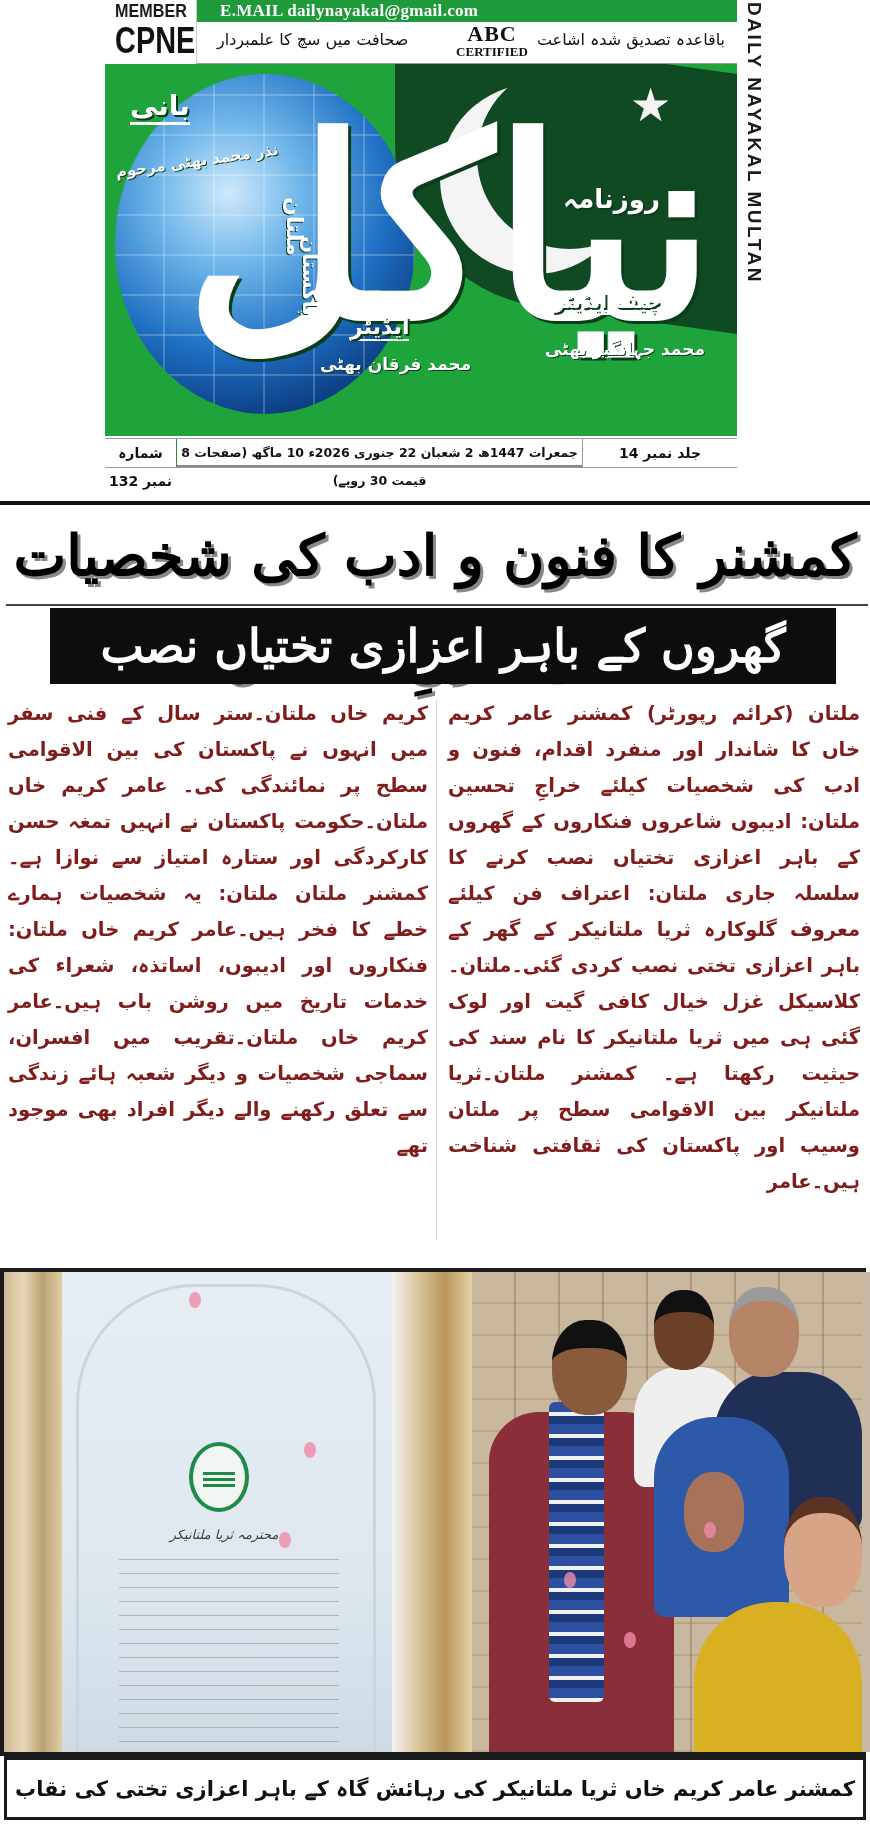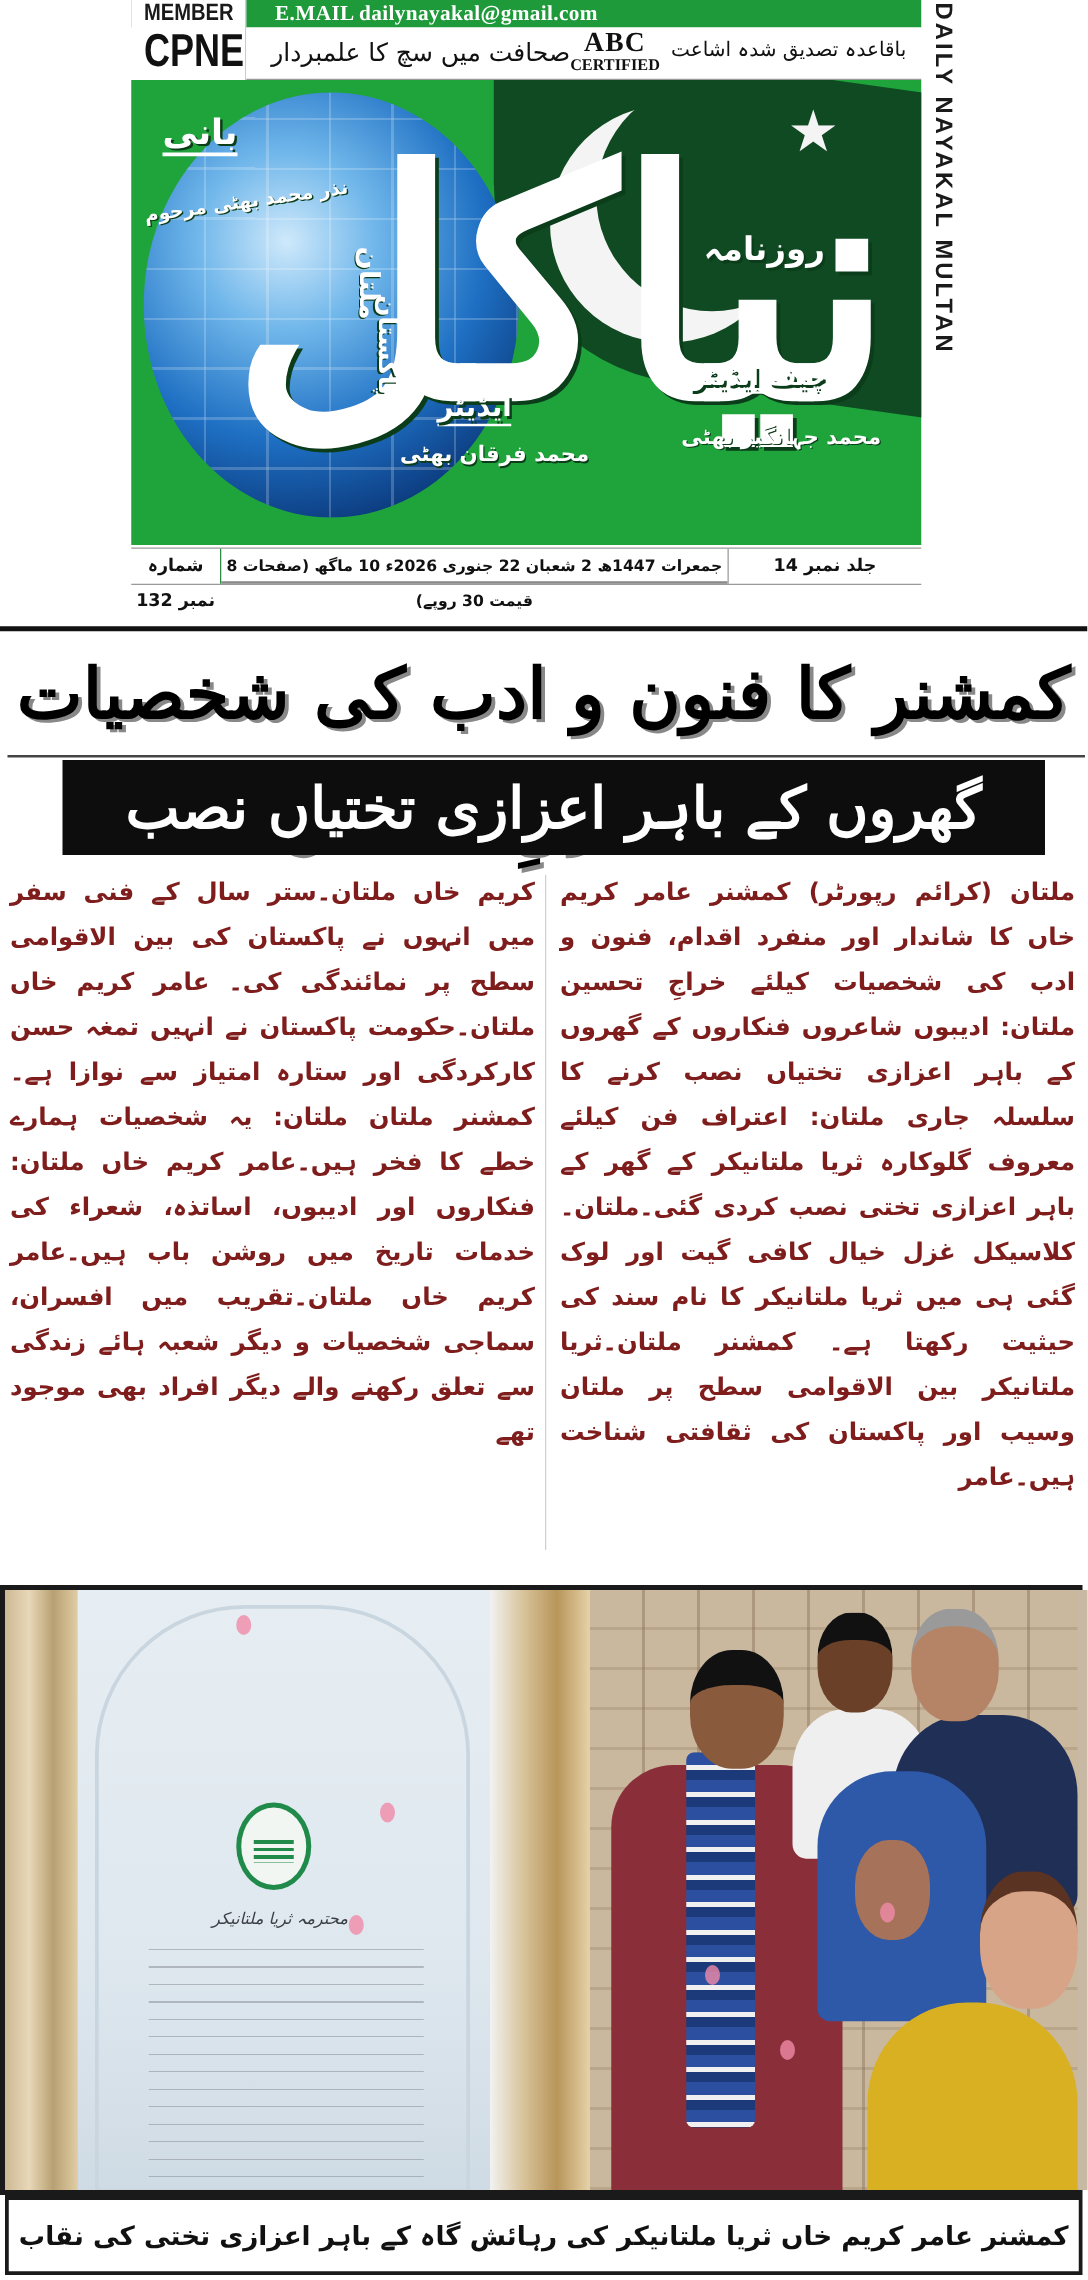--- a/index.html
+++ b/index.html
@@ -7,21 +7,21 @@
   body { position: relative; font-family: "DejaVu Sans", sans-serif; color: #111; }
 
   
   .masthead { position: absolute; left: 105px; top: 0; width: 632px; height: 470px; }
   .mh-topbar { position: absolute; left: 0; top: 0; width: 632px; height: 22px; background: #1f9a3a; }
   .mh-email { position: absolute; left: 115px; top: 1px; font-family: "Liberation Serif", serif; font-weight: bold; font-size: 17px; color: #ffffff; letter-spacing: 0.3px; }
   .mh-cpne { position: absolute; left: 0; top: 0; width: 92px; height: 64px; background: #ffffff; border-right: 1px solid #ccc; text-align: center; }
   .mh-member { position: absolute; left: 0; top: 0; width: 92px; font-family: "Liberation Sans", sans-serif; font-weight: bold; font-size: 19px; line-height: 22px; color: #1a1a1a; transform: scaleX(0.85); }
   .mh-cpne-text { position: absolute; left: 0; top: 20px; width: 92px; font-family: "Liberation Sans", sans-serif; font-weight: bold; font-size: 37px; line-height: 42px; color: #111; transform: scaleX(0.78); }
   .mh-whitebar { position: absolute; left: 92px; top: 22px; width: 540px; height: 42px; background: #ffffff; border-bottom: 1px solid #999; }
-  .mh-urdu-slogan { position: absolute; left: 20px; top: 8px; font-family: "DejaVu Sans", sans-serif; font-size: 20px; direction: rtl; color: #111; }
+  .mh-urdu-slogan { position: absolute; left: 20px; top: 8px; font-family: "DejaVu Sans", sans-serif; font-size: 16px; direction: rtl; color: #111; }
   .mh-abc { position: absolute; left: 240px; top: 2px; width: 110px; text-align: center; font-family: "Liberation Serif", serif; font-weight: bold; color: #111; }
   .mh-abc .big { display: block; font-size: 22px; line-height: 20px; letter-spacing: 1px; }
   .mh-abc .small { display: block; font-size: 13px; line-height: 16px; }
   .mh-urdu-cert { position: absolute; right: 12px; top: 8px; font-family: "DejaVu Sans", sans-serif; font-size: 16px; direction: rtl; color: #111; }
 
   .mh-banner { position: absolute; left: 0; top: 64px; width: 632px; height: 372px; background: #1fa43c; overflow: hidden; }
   .flag-dark { position: absolute; left: 290px; top: -10px; width: 400px; height: 260px; background: #0f4a22; border-radius: 0 0 0 140px; transform: skewY(8deg); }
   .crescent { position: absolute; left: 335px; top: 20px; width: 190px; height: 190px; border-radius: 50%; background: #f4f4f4; }
   .crescent-cut { position: absolute; left: 372px; top: 0px; width: 185px; height: 185px; border-radius: 50%; background: #0f4a22; }
   .star { position: absolute; left: 525px; top: 18px; font-size: 46px; color: #f4f4f4; line-height: 1; }

